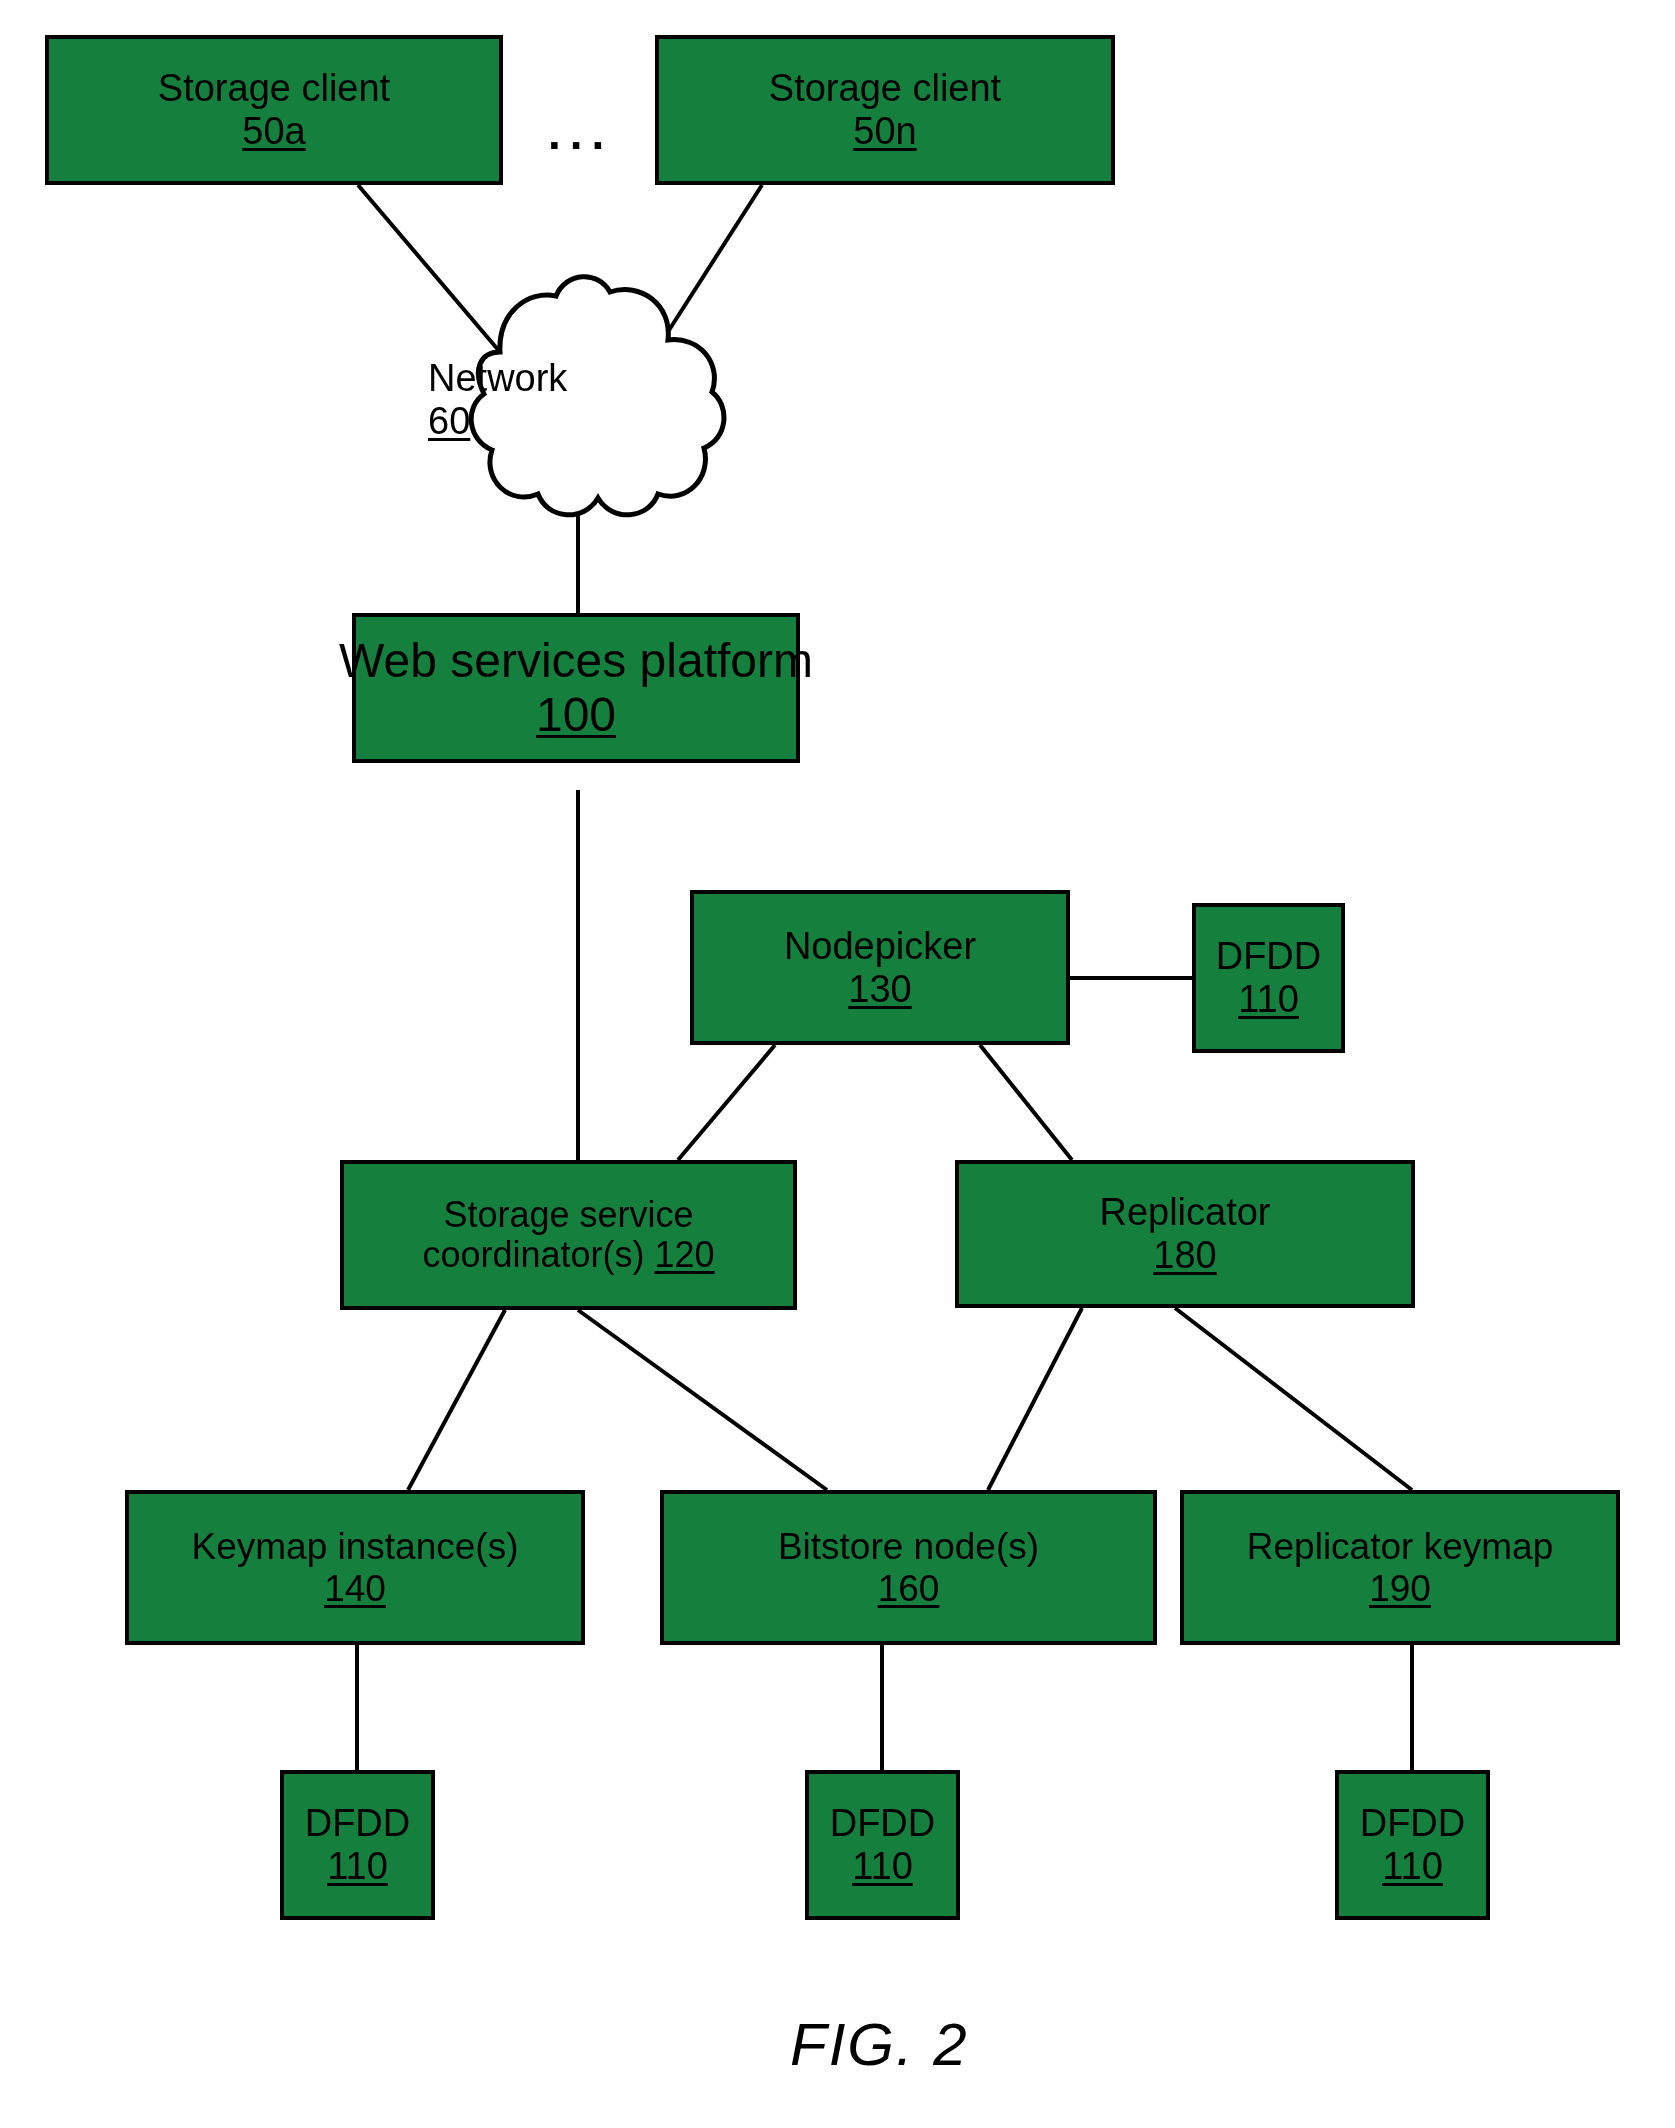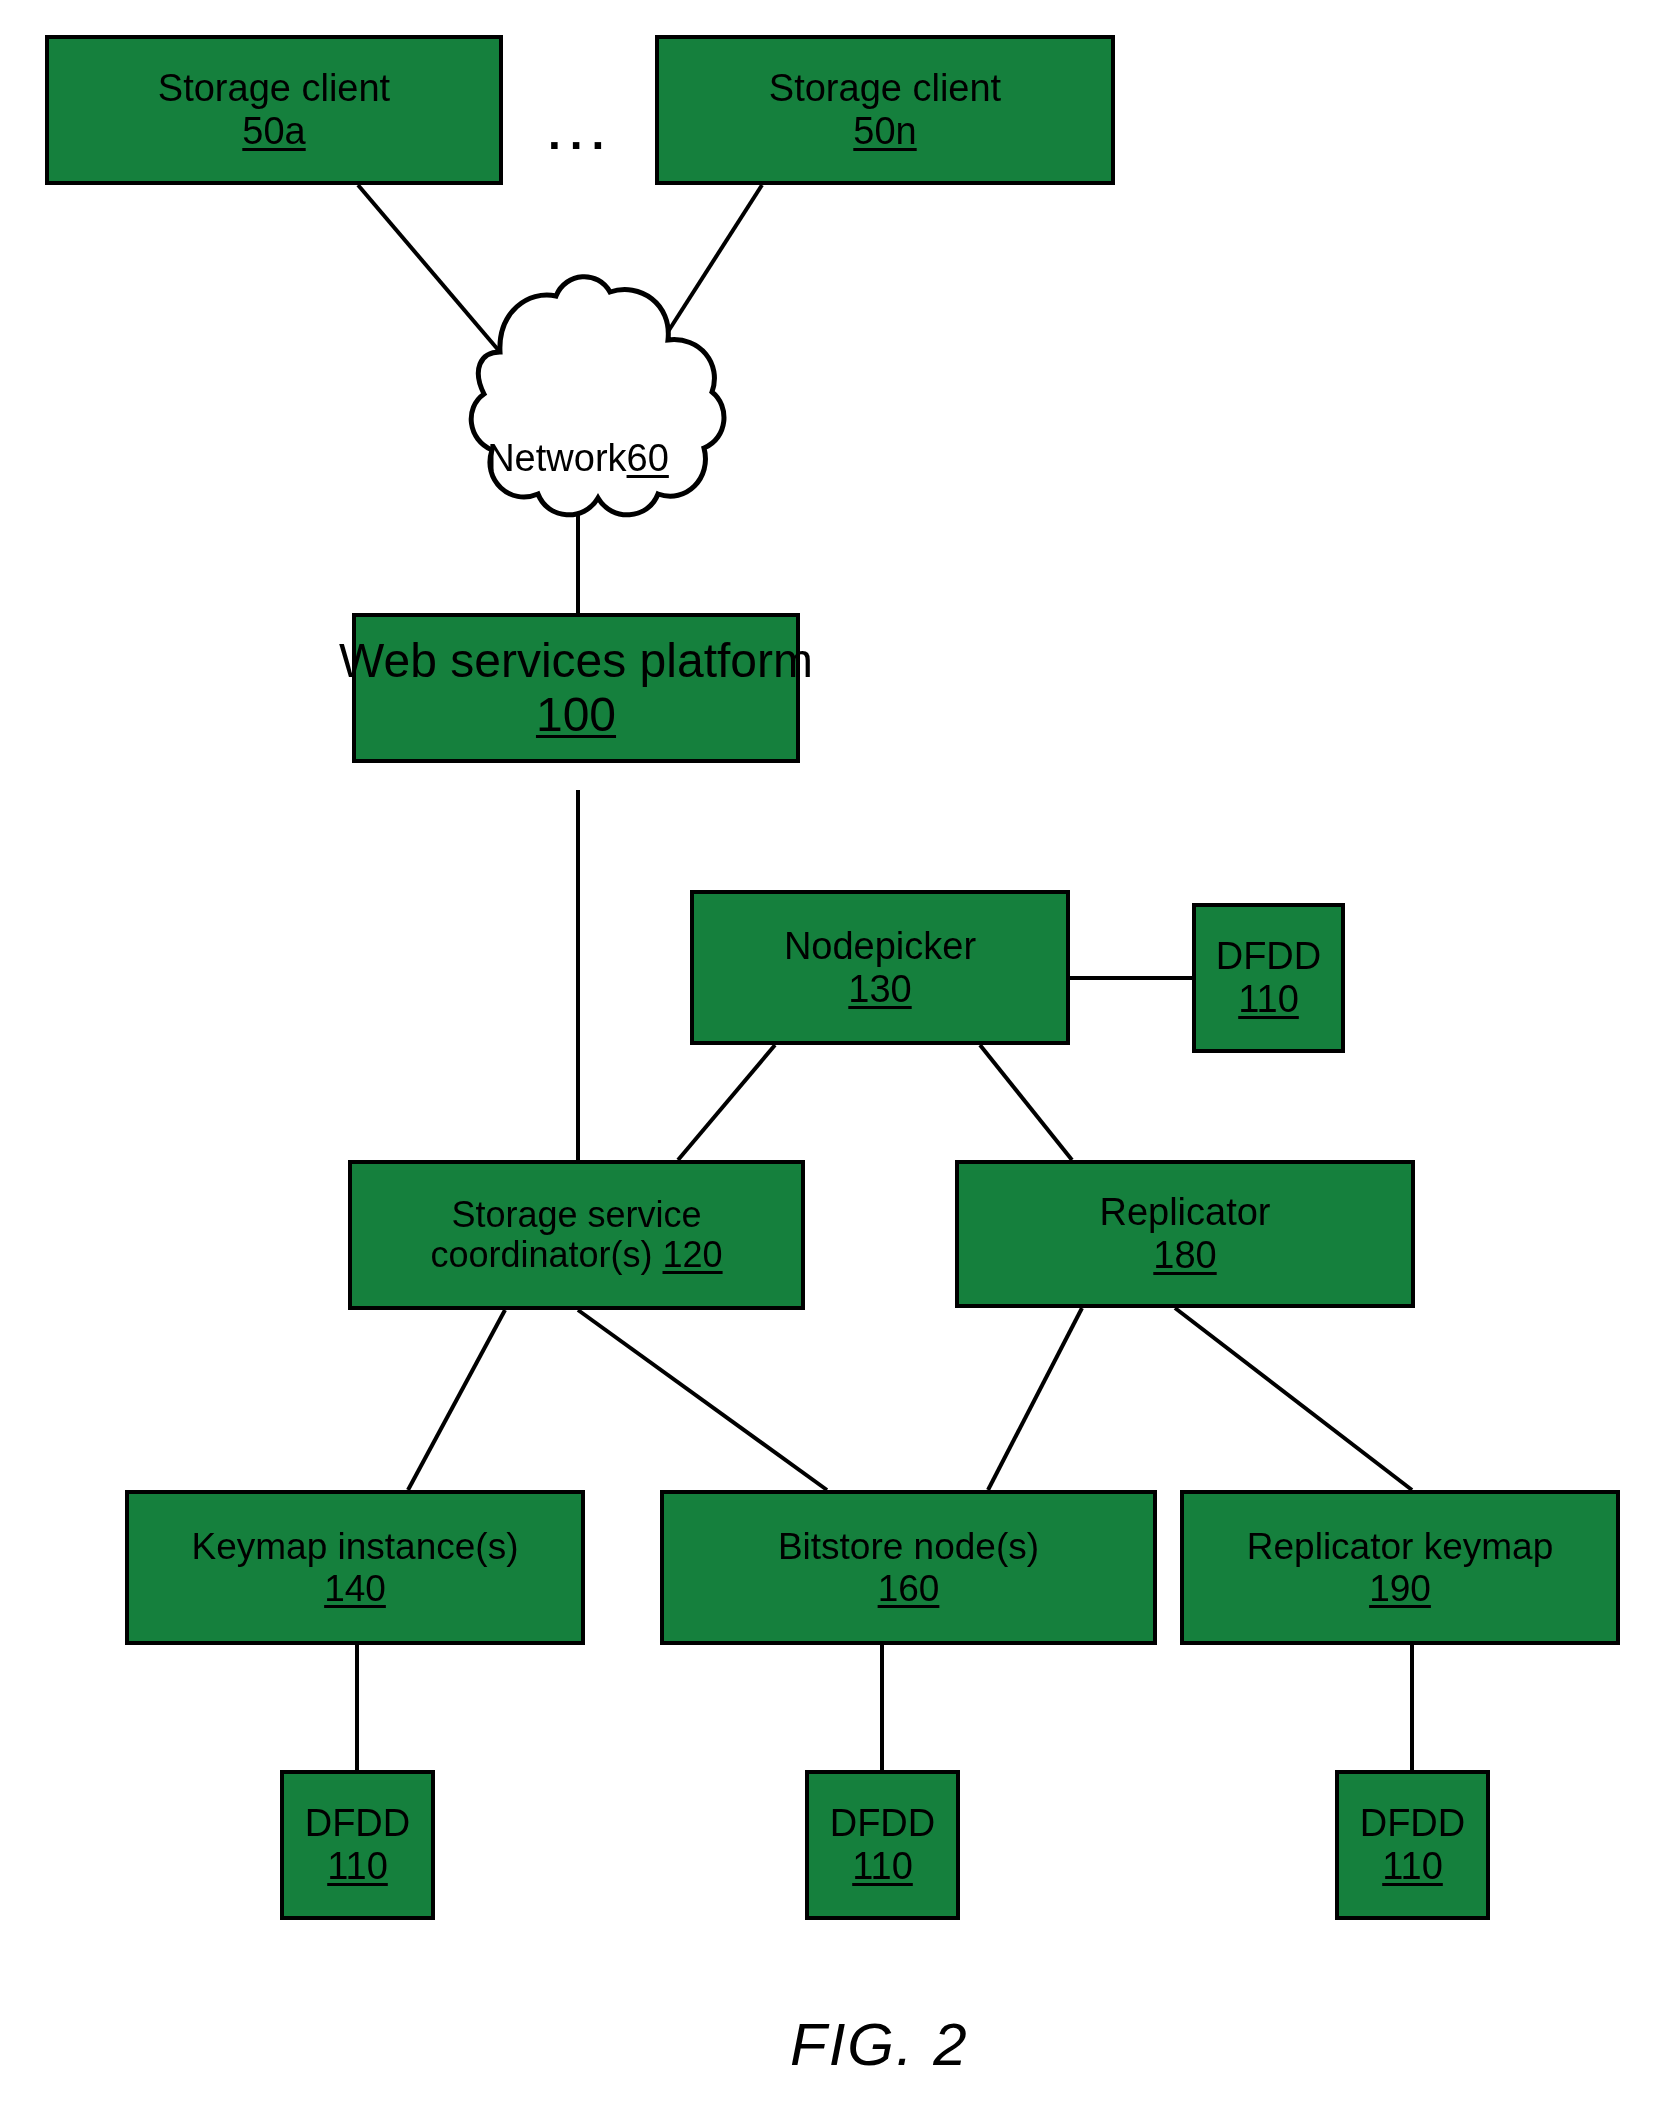--- a/index.html
+++ b/index.html
@@ -52,22 +52,22 @@
   }
   
   .inline-ref {
     text-decoration: underline;
     text-underline-offset: 4px;
     text-decoration-thickness: 3px;
   }
   .cloud-node {
     position: absolute;
     display: flex;
-    flex-direction: row;
-    align-items: flex-end;
+    flex-direction: column;
+    align-items: flex-start;
     justify-content: center;
     text-align: center;
     line-height: 1.12;
     pointer-events: auto;
   }
   .ellipsis-dots {
     position: absolute;
     font-size: 46px;
     letter-spacing: 9px;
     font-weight: 700;
@@ -82,21 +82,21 @@
   }
 
   
   #node-storage-client-a { left: 45px;   top: 35px;   width: 458px; height: 150px; font-size: 38px; }
   #node-storage-client-n { left: 655px;  top: 35px;   width: 460px; height: 150px; font-size: 38px; }
   #dots-clients          { left: 548px;  top: 110px; }
   #node-network          { left: 428px;  top: 320px;  width: 300px; height: 160px; font-size: 38px; }
   #node-web-platform     { left: 352px;  top: 613px;  width: 448px; height: 150px; font-size: 48px; }
   #node-nodepicker       { left: 690px;  top: 890px;  width: 380px; height: 155px; font-size: 38px; }
   #node-dfdd-nodepicker  { left: 1192px; top: 903px;  width: 153px; height: 150px; font-size: 38px; }
-  #node-coordinator      { left: 348px;  top: 1160px; width: 457px; height: 150px; font-size: 36px; }
+  #node-coordinator      { left: 340px;  top: 1160px; width: 457px; height: 150px; font-size: 36px; }
   #node-replicator       { left: 955px;  top: 1160px; width: 460px; height: 148px; font-size: 38px; }
   #node-keymap-instance  { left: 125px;  top: 1490px; width: 460px; height: 155px; font-size: 37px; }
   #node-bitstore         { left: 660px;  top: 1490px; width: 497px; height: 155px; font-size: 37px; }
   #node-replicator-keymap{ left: 1180px; top: 1490px; width: 440px; height: 155px; font-size: 37px; }
   #node-dfdd-keymap      { left: 280px;  top: 1770px; width: 155px; height: 150px; font-size: 38px; }
   #node-dfdd-bitstore    { left: 805px;  top: 1770px; width: 155px; height: 150px; font-size: 38px; }
   #node-dfdd-repkeymap   { left: 1335px; top: 1770px; width: 155px; height: 150px; font-size: 38px; }
   #fig-caption           { left: 790px;  top: 2010px; }
 </style>
 </head>

